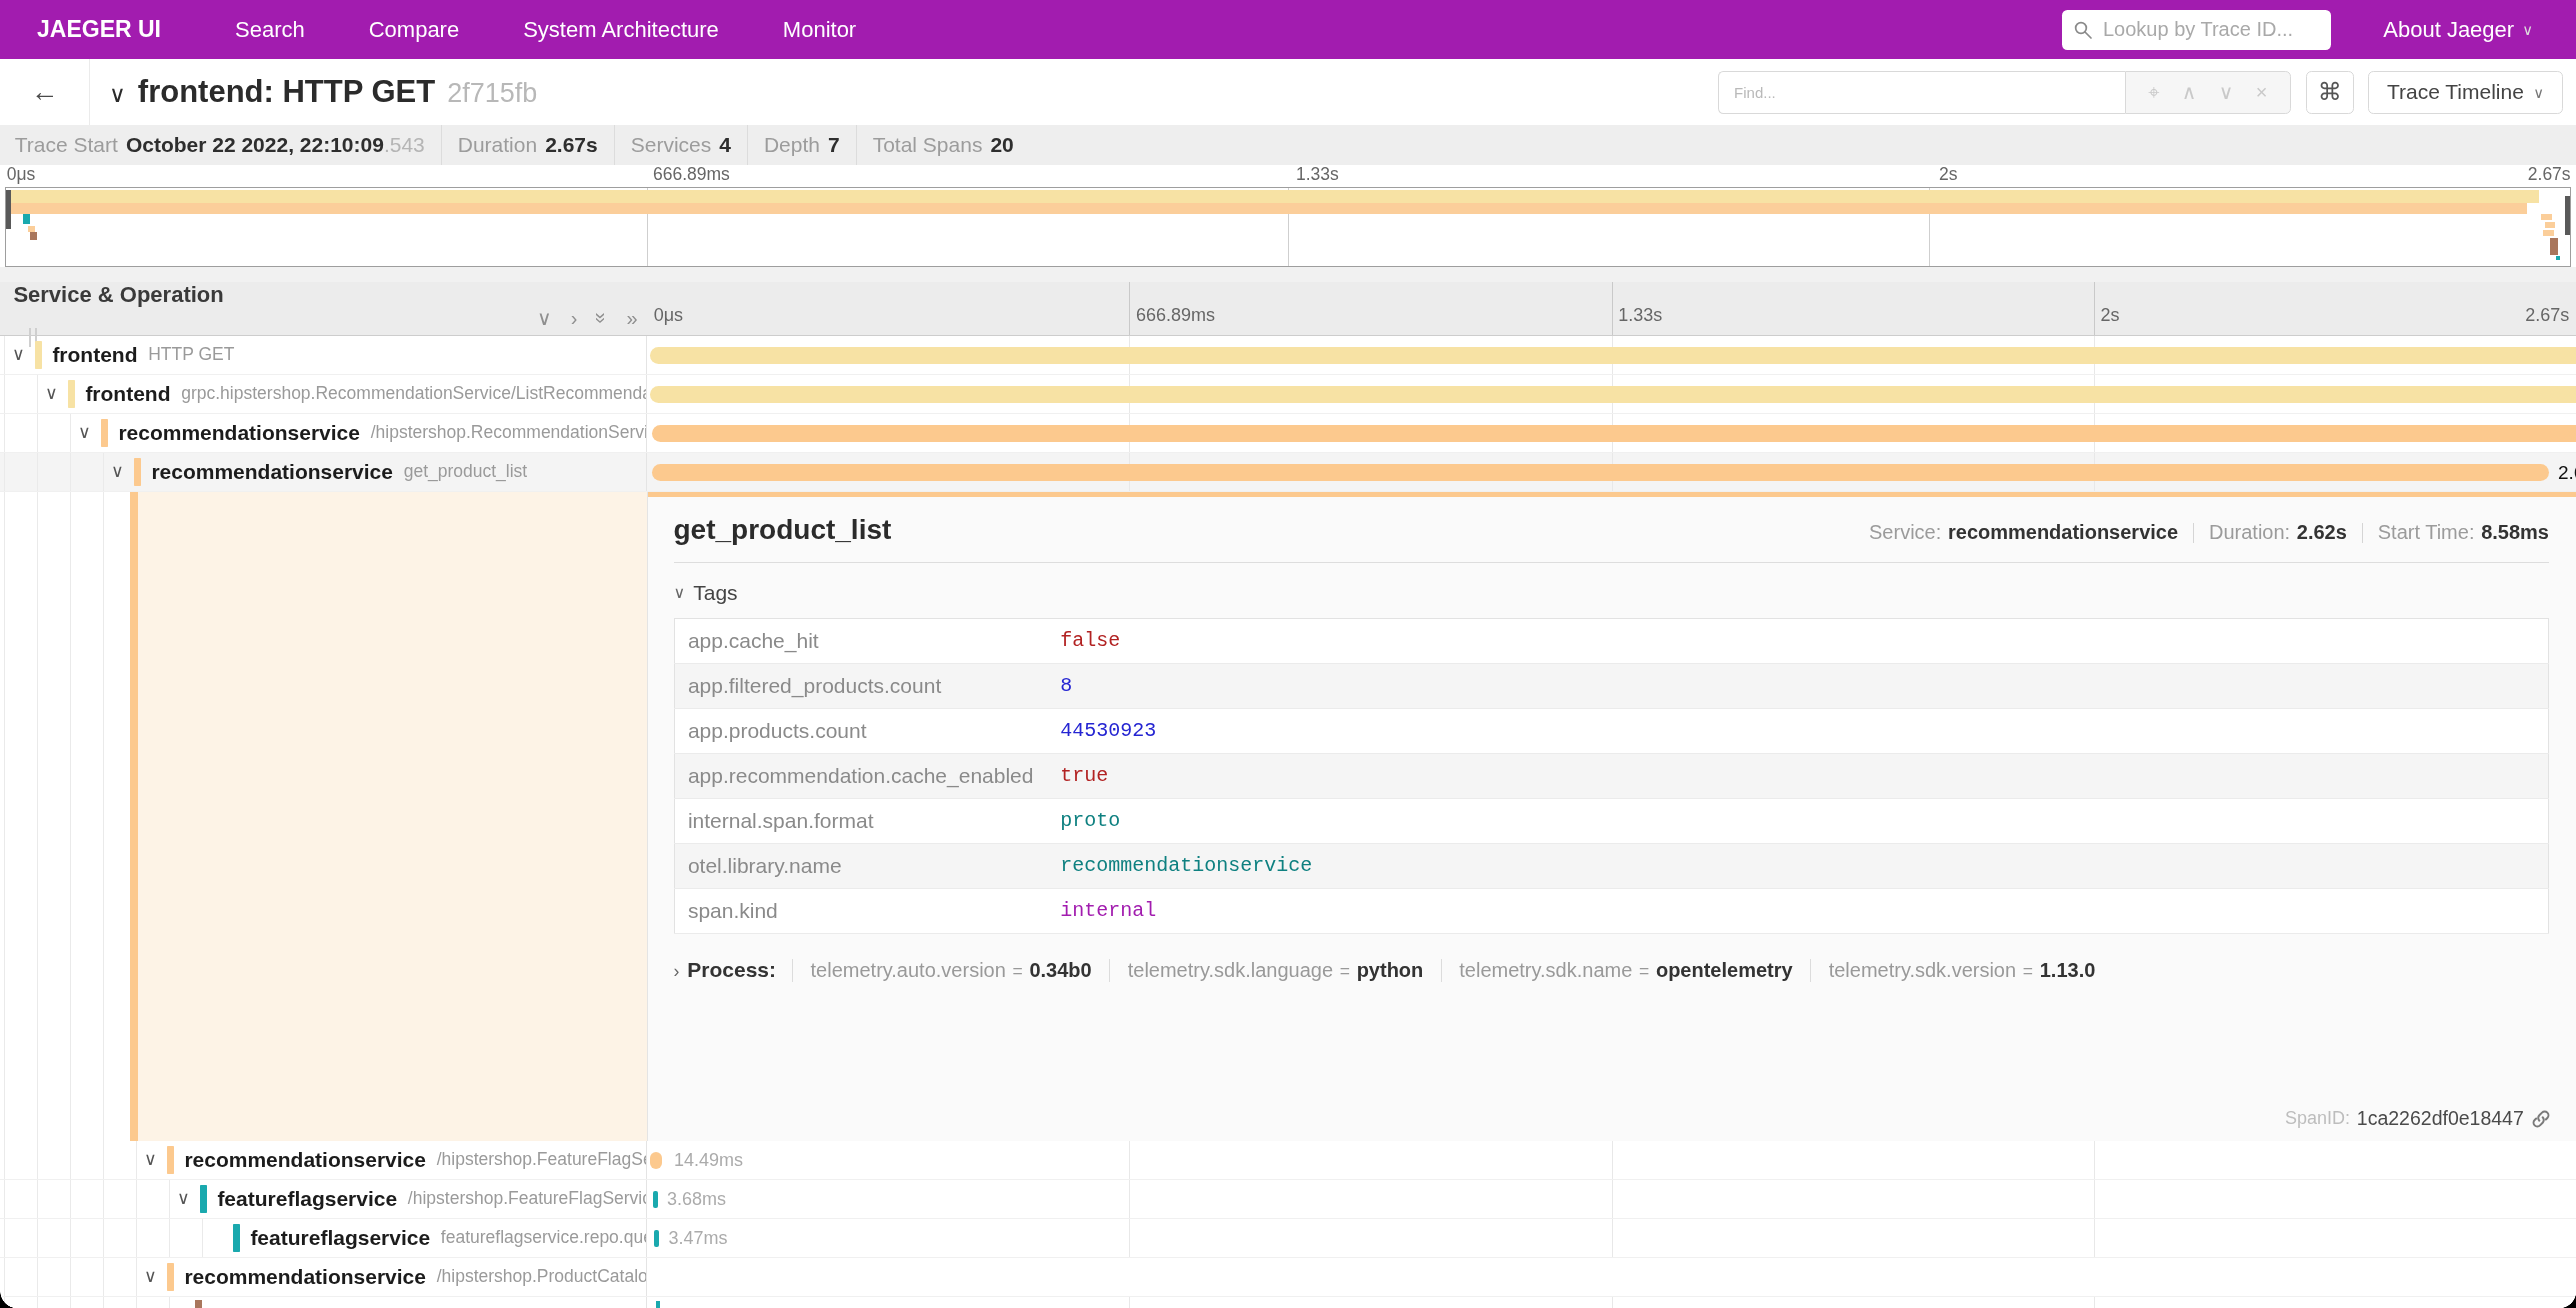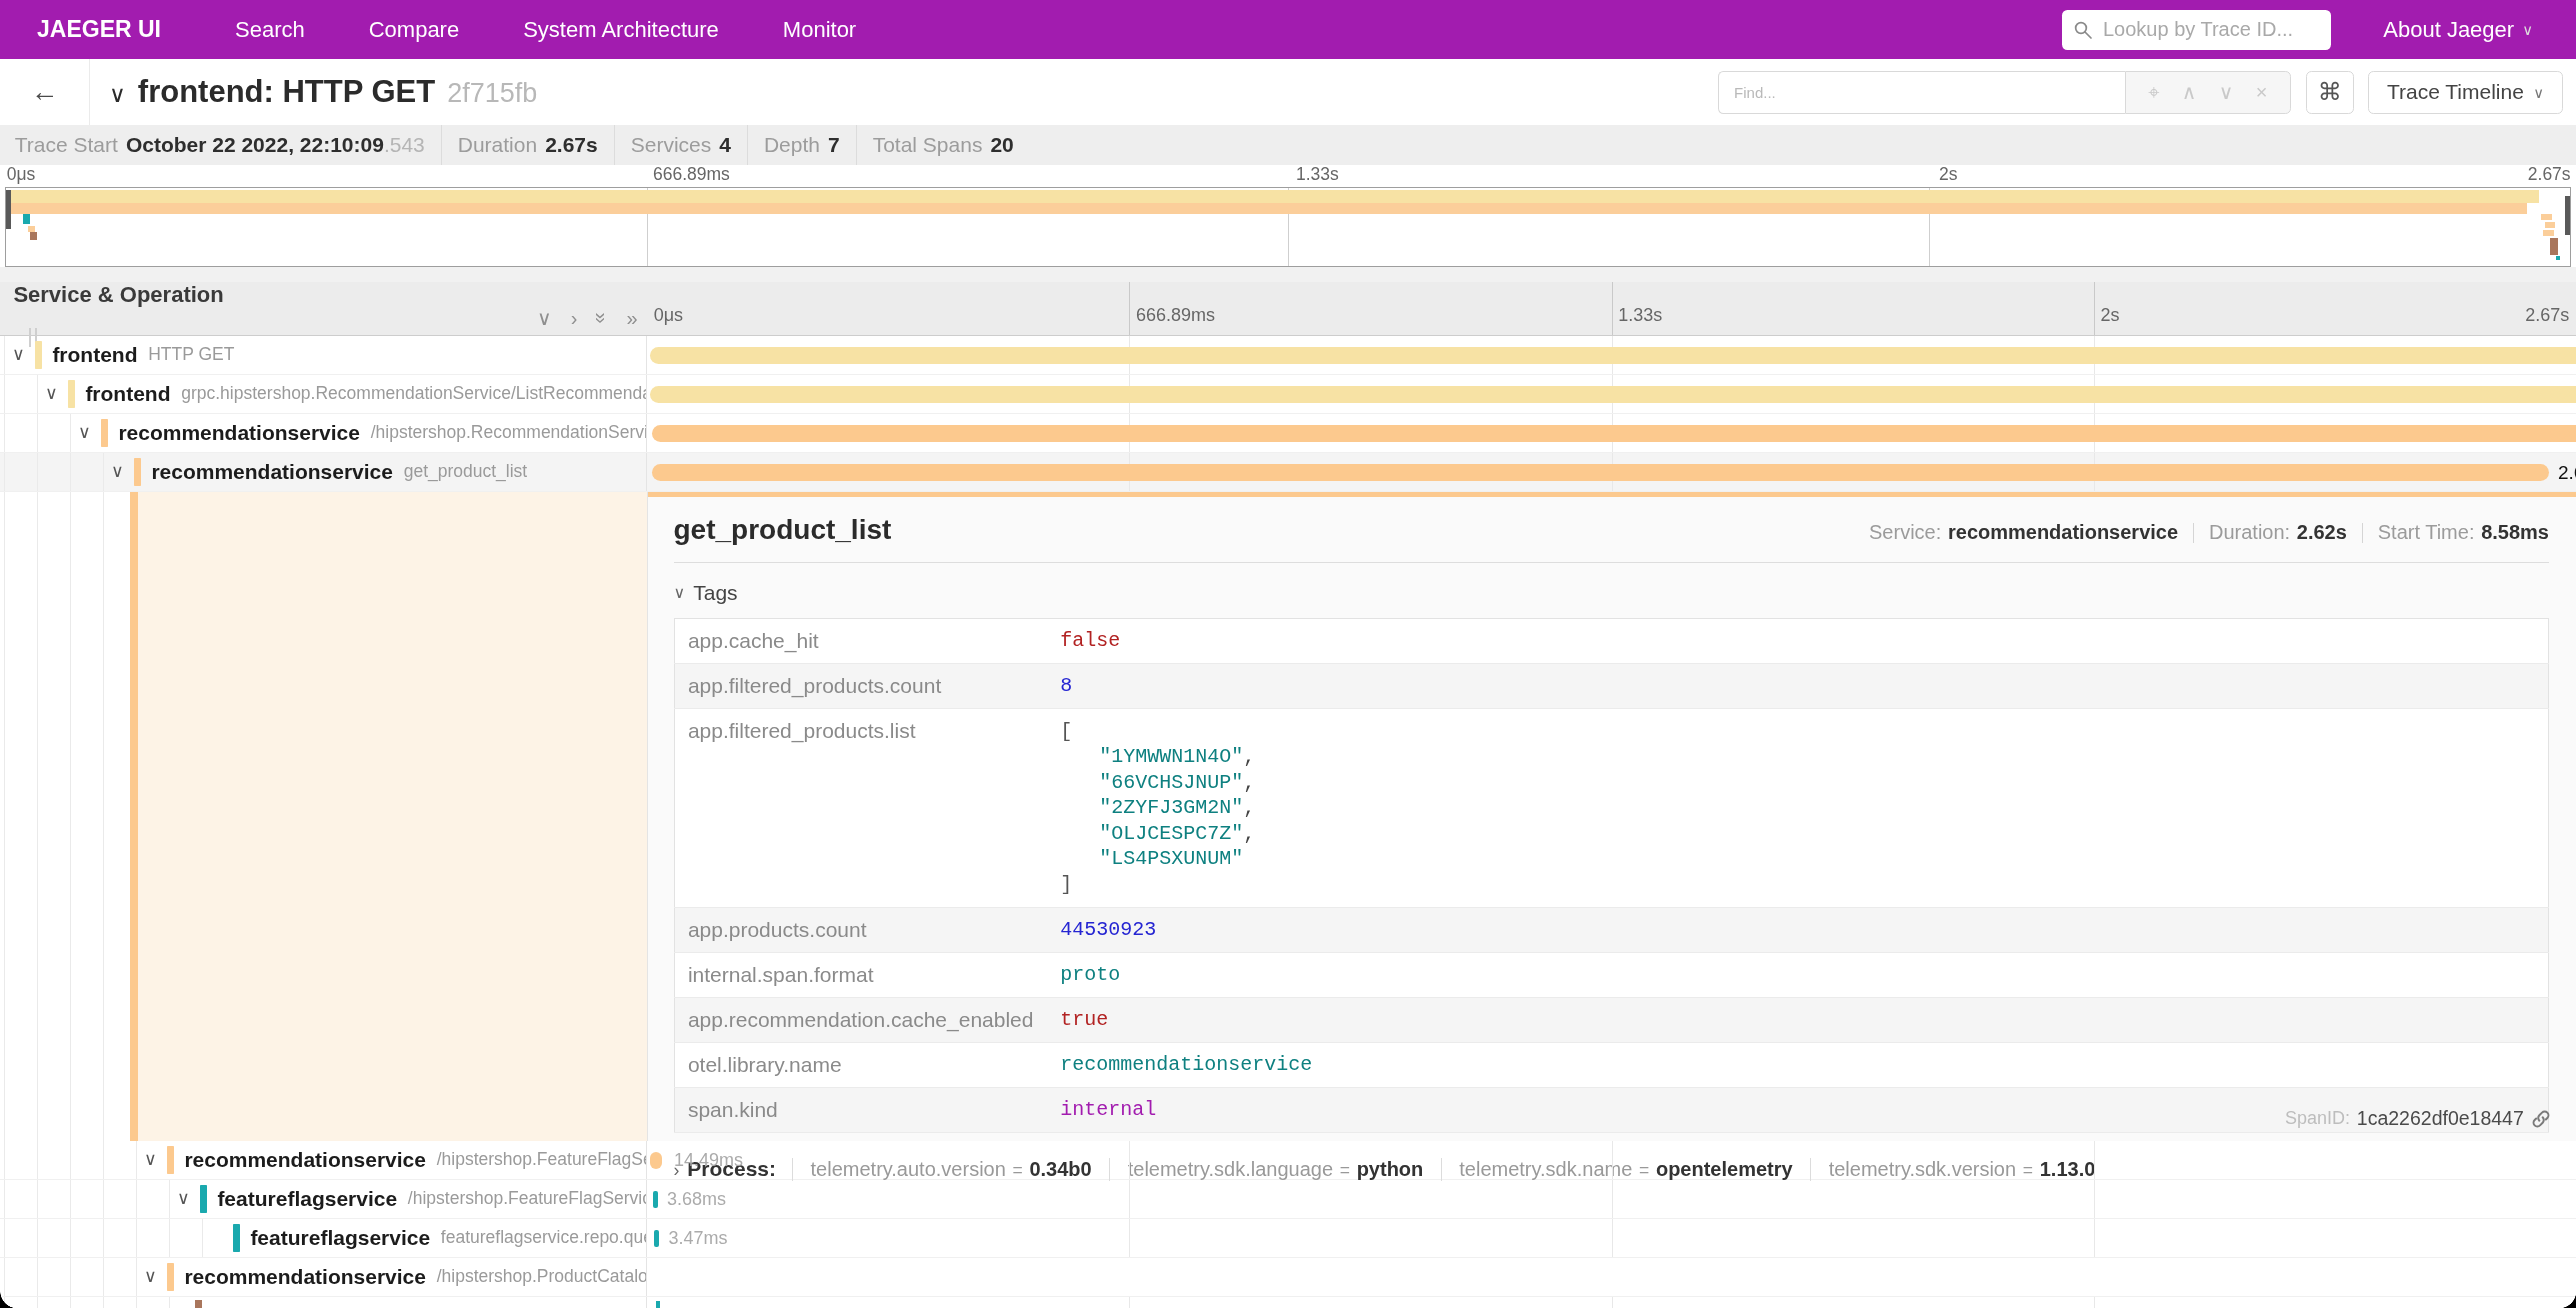--- a/index.html
+++ b/index.html
@@ -358,44 +358,30 @@
           <tbody>
               <tr>
             <td class="tk">app.cache_hit</td>
             <td class="tv" style="color: rgb(178, 34, 34);">false</td>
           </tr>
           <tr>
             <td class="tk">app.filtered_products.count</td>
             <td class="tv" style="color: rgb(37, 37, 210);">8</td>
           </tr>
           <tr>
-            <td class="tk">app.filtered_products.list</td>
-            <td class="tv">
-              <div class="jlist">
-                <div class="jbracket">[</div>
-                <div class="jitem" style="color: rgb(14, 128, 128);">"1YMWWN1N4O"</div>
-                <div class="jitem" style="color: rgb(14, 128, 128);">"66VCHSJNUP"</div>
-                <div class="jitem" style="color: rgb(14, 128, 128);">"2ZYFJ3GM2N"</div>
-                <div class="jitem" style="color: rgb(14, 128, 128);">"OLJCESPC7Z"</div>
-                <div class="jitem last" style="color: rgb(14, 128, 128);">"LS4PSXUNUM"</div>
-                <div class="jbracket">]</div>
-              </div>
-            </td>
-          </tr>
-          <tr>
             <td class="tk">app.products.count</td>
             <td class="tv" style="color: rgb(37, 37, 210);">44530923</td>
+          </tr>
+          <tr>
+            <td class="tk">app.recommendation.cache_enabled</td>
+            <td class="tv" style="color: rgb(178, 34, 34);">true</td>
           </tr>
           <tr>
             <td class="tk">internal.span.format</td>
             <td class="tv" style="color: rgb(14, 128, 128);">proto</td>
-          </tr>
-          <tr>
-            <td class="tk">app.recommendation.cache_enabled</td>
-            <td class="tv" style="color: rgb(178, 34, 34);">true</td>
           </tr>
           <tr>
             <td class="tk">otel.library.name</td>
             <td class="tv" style="color: rgb(14, 128, 128);">recommendationservice</td>
           </tr>
           <tr>
             <td class="tk">span.kind</td>
             <td class="tv" style="color: #a21caf;">internal</td>
           </tr>
         </tbody>

